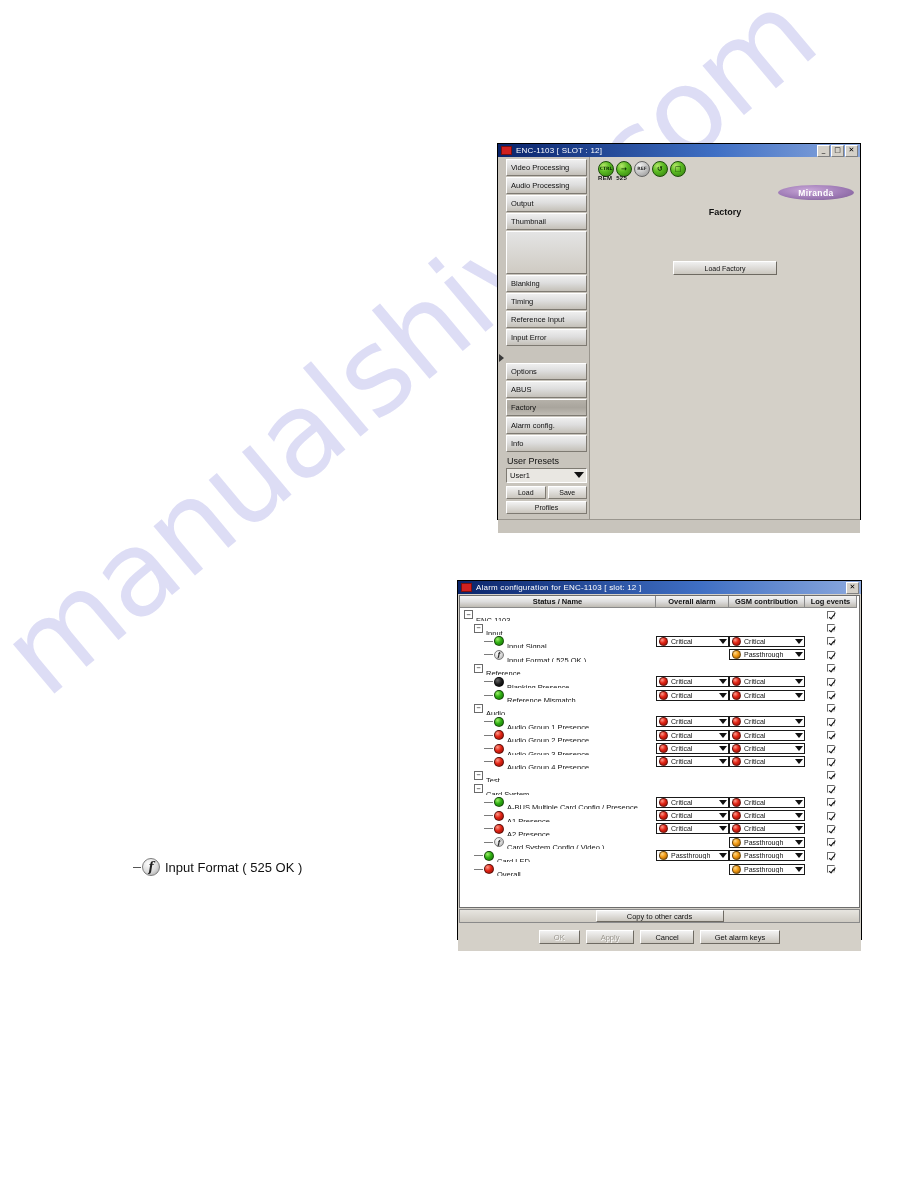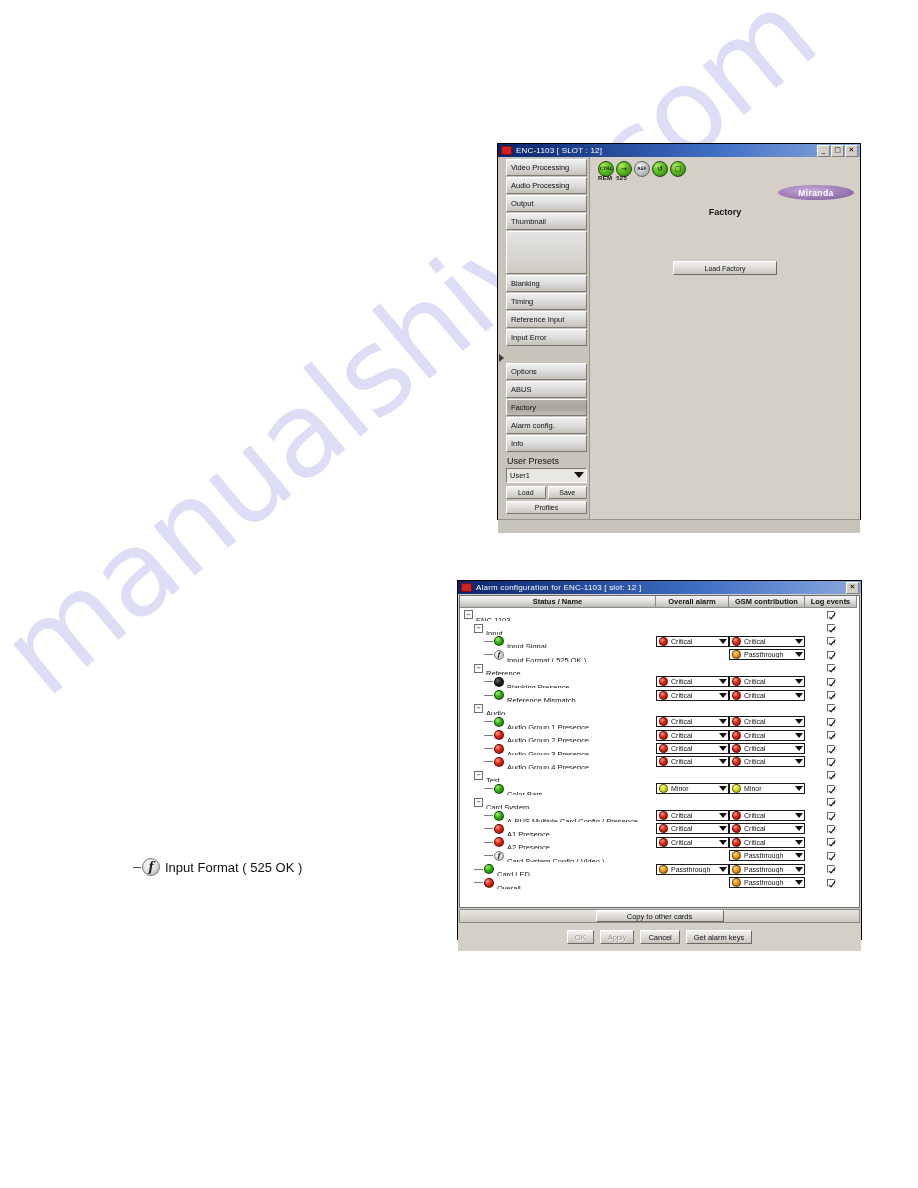--- a/index.html
+++ b/index.html
@@ -231,21 +231,21 @@
     width:128px;height:12px;box-sizing:border-box;
     background:linear-gradient(to bottom,#f3f3f3,#cbc7bf);
     border:1px solid;border-color:#fff #6e6a62 #6e6a62 #fff;
     font-size:7.5px;color:#111;display:flex;align-items:center;justify-content:center;
   }
   .footer{
     height:28px;display:flex;align-items:center;justify-content:center;gap:6px;
     background:#d4d0c8;
   }
   .fbtn{
-    height:14px;box-sizing:border-box;padding:0 7px;
+    height:14px;box-sizing:border-box;padding:0 14px;
     background:linear-gradient(to bottom,#f2f2f2,#cac6be);
     border:1px solid;border-color:#fff #6e6a62 #6e6a62 #fff;
     font-size:7.5px;color:#111;display:flex;align-items:center;justify-content:center;
   }
   .fbtn.disabled{color:#9a968e;text-shadow:.6px .6px 0 #fff;}
 
   
   #callout{
     position:absolute;left:133px;top:858px;display:flex;align-items:center;z-index:6;
   }
@@ -647,45 +647,20 @@
             <span class="nm">Test</span>
           </div>
           <div class="cell-sel"></div>
           <div class="cell-sel gsm"></div>
           <div class="cell-log">
             <div class="chk"></div>
           </div>
         </div>
         <div class="row">
           <div class="cell-name">
-            <div class="tree-pad" style="width: 24px;"></div>
-            <div class="stub"></div>
-            <div class="led green"></div>
-            <span class="nm">Color Bars</span>
-          </div>
-          <div class="cell-sel">
-            <div class="sel">
-              <span class="sled minor"></span>
-              <span class="stxt">Minor</span>
-              <span class="sar"></span>
-            </div>
-          </div>
-          <div class="cell-sel gsm">
-            <div class="sel">
-              <span class="sled minor"></span>
-              <span class="stxt">Minor</span>
-              <span class="sar"></span>
-            </div>
-          </div>
-          <div class="cell-log">
-            <div class="chk"></div>
-          </div>
-        </div>
-        <div class="row">
-          <div class="cell-name">
             <div class="tree-pad" style="width: 14px;"></div>
             <div class="exp">−</div>
             <span class="nm">Card System</span>
           </div>
           <div class="cell-sel"></div>
           <div class="cell-sel gsm"></div>
           <div class="cell-log">
             <div class="chk"></div>
           </div>
         </div>

